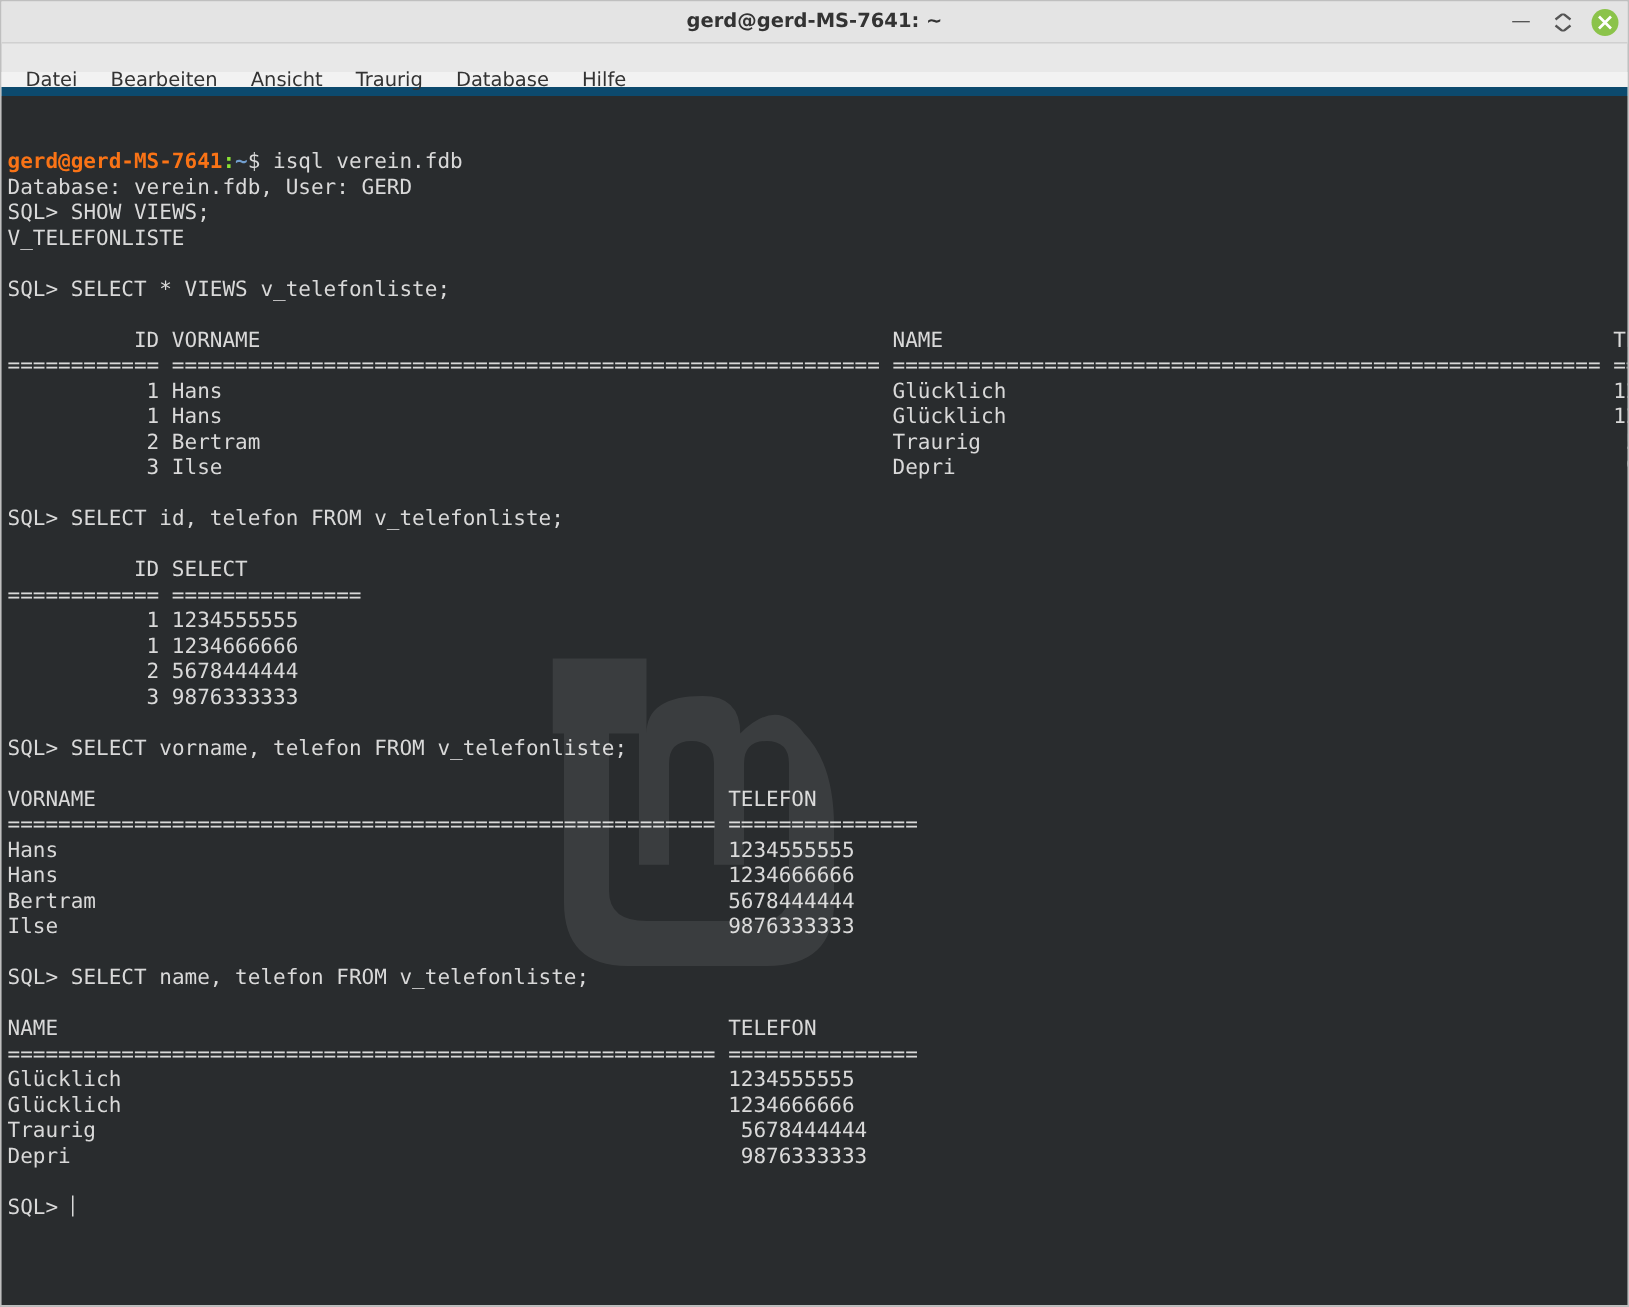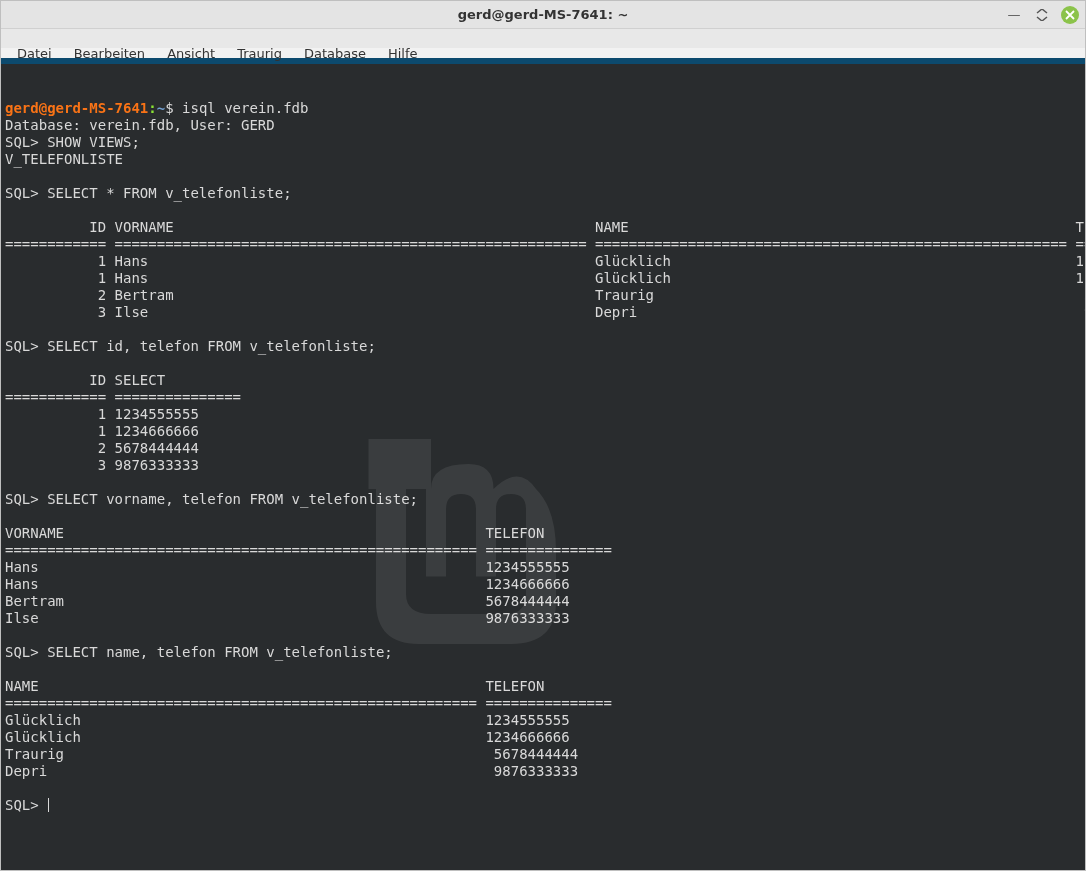--- a/index.html
+++ b/index.html
@@ -120,21 +120,21 @@
   <div class="terminal">
     <svg class="lm-watermark" viewBox="0 0 100 100">
       <path d="M15 10 H40 V30 Q40 20 55 20 Q65 20 65 30 Q75 20 82 30 Q90 38 90 55 V75 Q90 92 72 92 H35 Q18 92 18 75 V30 H15 Z
                M30 30 V72 Q30 80 40 80 H70 Q78 80 78 72 V38 Q78 32 72 32 Q66 32 66 38 V65 H58 V38 Q58 32 52 32 Q46 32 46 38 V65 H38 V30 Z" fill="#fff"></path>
     </svg>
 <span><span class="prompt-user">gerd@gerd-MS-7641</span><span class="prompt-host">:</span><span class="prompt-path">~</span><span>$ </span><span>isql verein.fdb</span></span>
 <span>Database: verein.fdb, User: GERD</span>
 <span><span>SQL&gt; </span><span>SHOW VIEWS;</span></span>
 <span>V_TELEFONLISTE</span>
 <span> </span>
-<span><span>SQL&gt; </span><span>SELECT * FROM v_telefonliste;</span></span>
+<span><span>SQL&gt; </span><span>SELECT * VIEWS v_telefonliste;</span></span>
 <span> </span>
 <span>          ID VORNAME                                                  NAME                                                     TELEFON</span>
 <span>============ ======================================================== ======================================================== ===============</span>
 <span>           1 Hans                                                     Glücklich                                                1234555555</span>
 <span>           1 Hans                                                     Glücklich                                                1234666666</span>
 <span>           2 Bertram                                                  Traurig                                                   5678444444</span>
 <span>           3 Ilse                                                     Depri                                                     9876333333</span>
 <span> </span>
 <span><span>SQL&gt; </span><span>SELECT id, telefon FROM v_telefonliste;</span></span>
 <span> </span>

